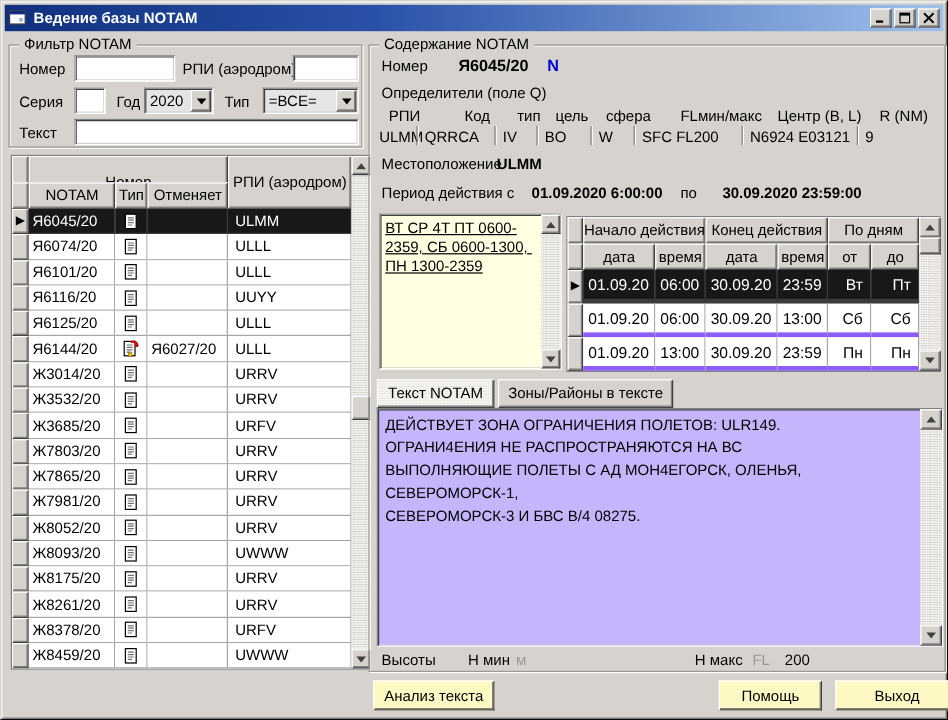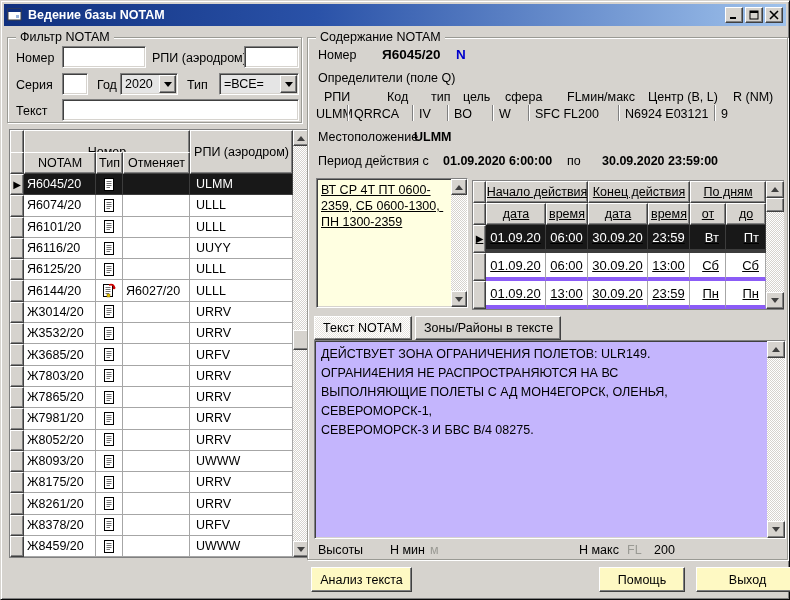--- a/index.html
+++ b/index.html
@@ -98,35 +98,35 @@
 
   #sched-memo { position:absolute; left:8px; top:140px; width:152px; height:130px;
     background:#ffffe1; border:1px solid; border-color:#808080 #ffffff #ffffff #808080;
     box-shadow: inset 1px 1px 0 #404040, inset -1px -1px 0 #d6d3ce; display:flex; }
   #sched-memo .memo-text { flex:1; padding:3px 4px; font-size:12.5px; line-height:16px;
     white-space:pre-wrap; overflow:hidden;text-decoration:underline; }
 
   
   #sched-grid { position:absolute; left:164px; top:142px; width:312px; height:130px;
     border:1px solid #808080; background:#d6d3ce; display:flex; }
-  .sg-main { width:345px;text-decoration:underline; }
+  .sg-main { width:345px; }
   .sg-h1 { display:grid; grid-template-columns:13px 102px 102px 76px; height:22px; }
   .sg-h2 { display:grid; grid-template-columns:13px 60px 42px 60px 42px 36px 40px; height:22px; }
   .sg-row { display:grid; grid-template-columns:13px 60px 42px 60px 42px 36px 40px; height:28px; }
   .sg-row .c { background:#fff; border-right:1px solid #a6a6a6; border-bottom:4px solid #8b5cf6;
     display:flex; align-items:center; justify-content:center; font-size:13px; white-space:nowrap; }
   .sg-row .c.marker { background:#d6d3ce; border:1px solid; border-color:#ffffff #404040 #404040 #ffffff;
     box-shadow: inset -1px -1px 0 #808080; }
   .sg-row .c.day { justify-content:flex-end; padding-right:6px; }
   .sg-row.sel .c:not(.marker) { background:#181818; color:#fff; border-right-color:#3c3c3c;
     border-bottom-color:#3c3c3c; }
 
   
   .tab { position:absolute; top:278px; height:24px; display:flex; align-items:center;
-    justify-content:flex-start; font-size:12.5px; background:#d6d3ce; border:1px solid;
+    justify-content:center; font-size:12.5px; background:#d6d3ce; border:1px solid;
     border-color:#ffffff #404040 #404040 #ffffff; box-shadow: inset -1px -1px 0 #808080;
     white-space:nowrap; padding:0 8px; }
   .tab.active { background-image:repeating-conic-gradient(#ffffff 0% 25%, #e6e3de 0% 50%);
     background-size:2px 2px; }
   #tab-text { left:6px; width:98px; }
   #tab-zones { left:107px; width:146px; }
 
   
   #main-memo { position:absolute; left:6px; top:302px; width:472px; height:199px;
     background:#c4b5fd; border:1px solid; border-color:#808080 #ffffff #ffffff #808080;

